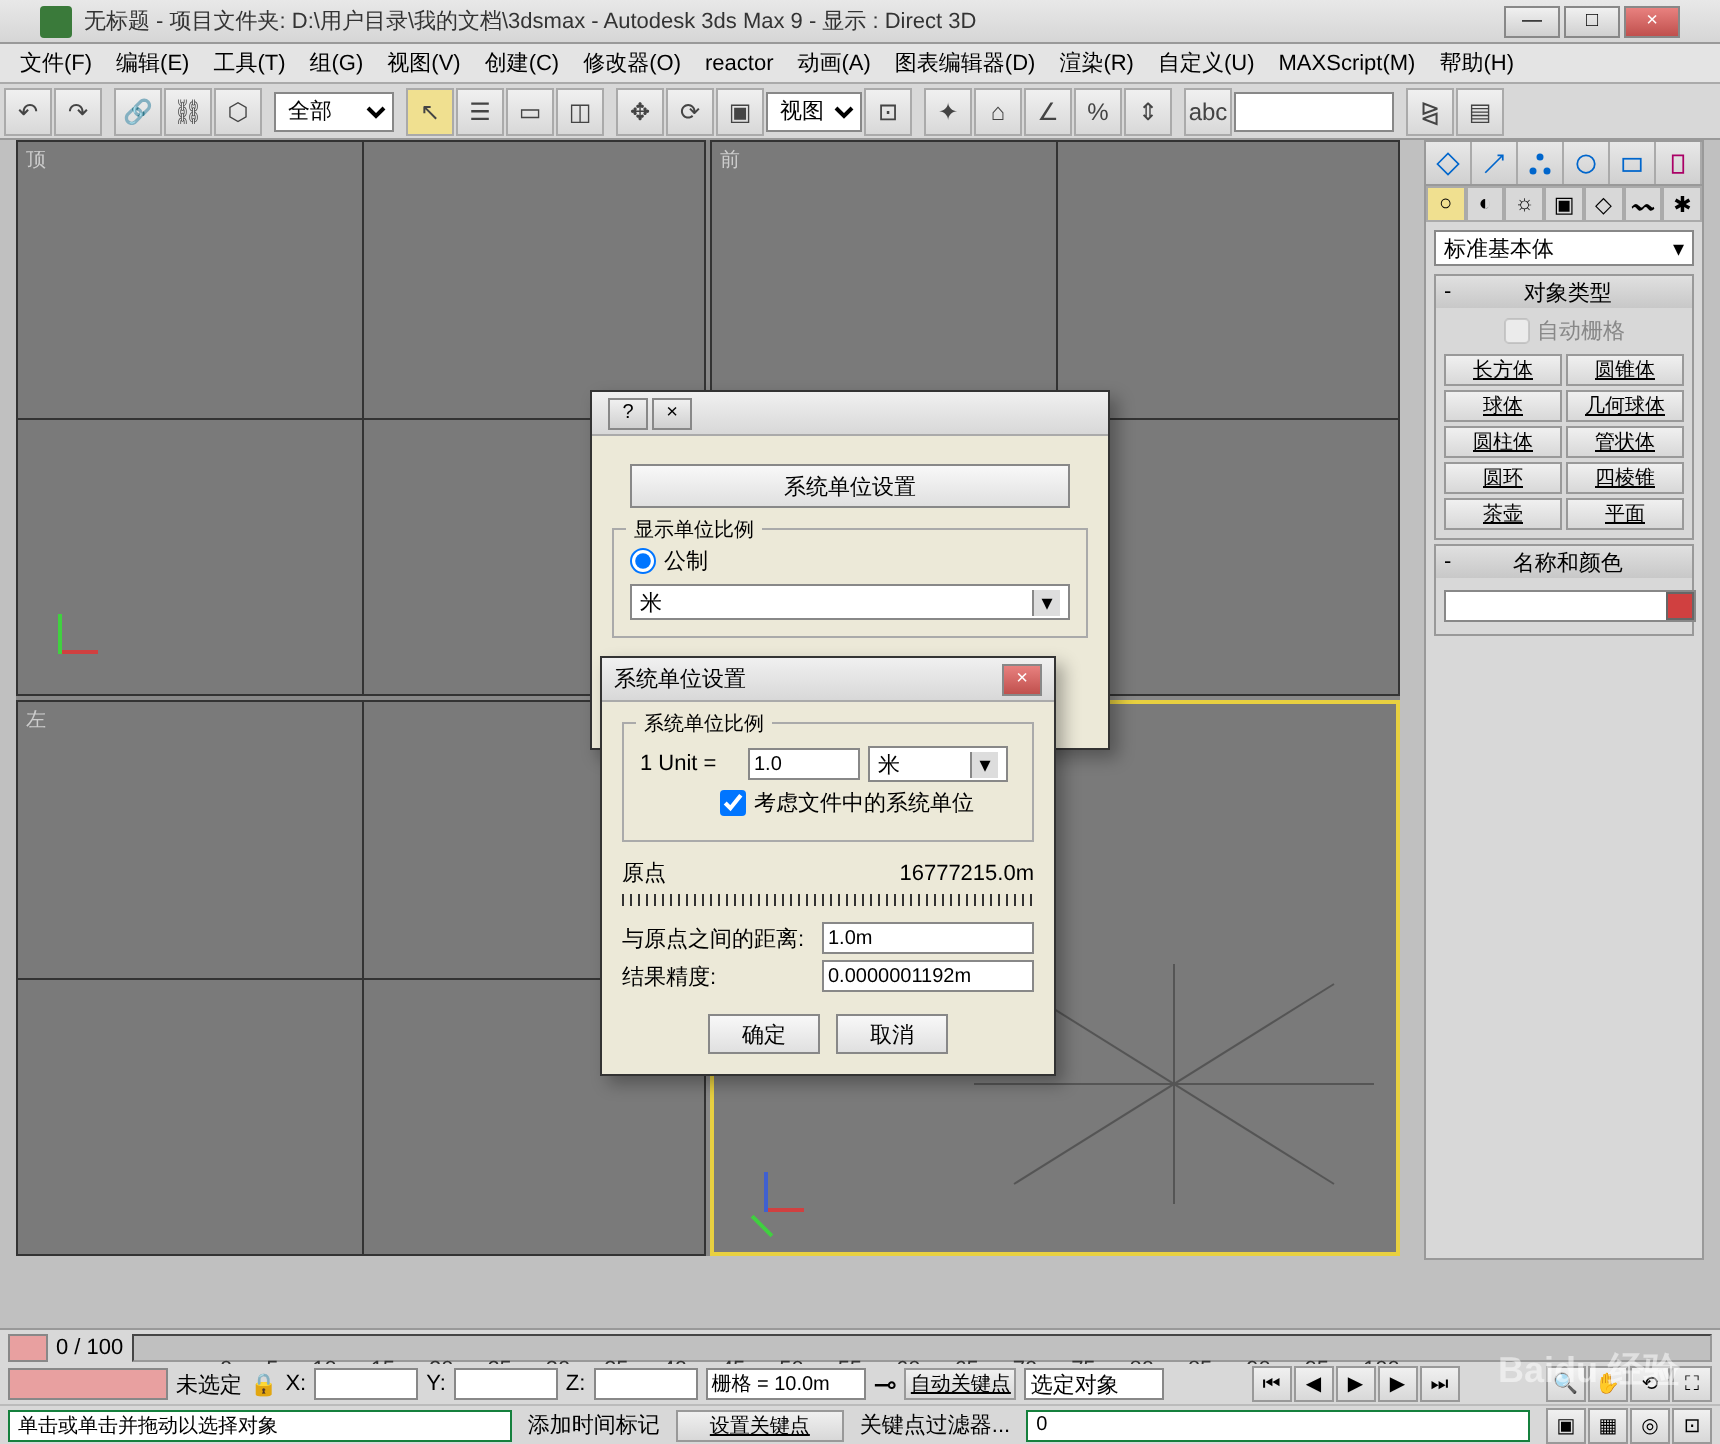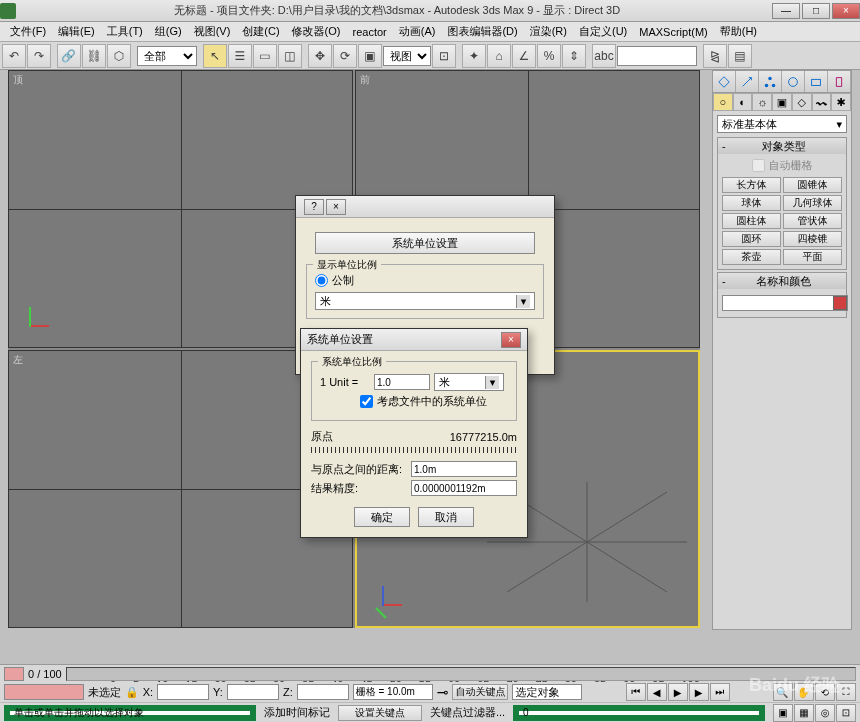--- a/index.html
+++ b/index.html
@@ -1,17 +1,17 @@
 <!DOCTYPE html>
 <html><head>
 <meta charset="utf-8">
 <style>
 * { box-sizing: border-box; margin: 0; padding: 0; font-family: "Microsoft YaHei", SimSun, sans-serif; font-size: 11px; }
 body { background: #c0c0c0; width: 860px; height: 722px; overflow: hidden; position: relative; }
-.titlebar { height: 22px; background: linear-gradient(#e8e8e8,#d6d6d6); display: flex; align-items: center; padding: 0 0; border-bottom: 1px solid #999; text-align: center; }
+.titlebar { height: 22px; background: linear-gradient(#e8e8e8,#d6d6d6); display: flex; align-items: center; padding: 0 20px; border-bottom: 1px solid #999; }
 .titlebar .icon { width: 16px; height: 16px; background: #3a7a3a; border-radius: 2px; margin-right: 6px; }
 .titlebar .title { flex: 1; color: #333; }
 .win-btns { display: flex; gap: 2px; }
 .win-btn { width: 28px; height: 16px; background: linear-gradient(#f0f0f0,#d0d0d0); border: 1px solid #888; display: flex; align-items: center; justify-content: center; font-size: 10px; }
 .win-btn.close { background: linear-gradient(#e8817f,#c0504d); color: #fff; }
 .menubar { height: 20px; background: #e4e4e4; display: flex; align-items: center; padding: 0 4px; border-bottom: 1px solid #aaa; }
 .menubar span { padding: 0 6px; cursor: default; }
 .toolbar { height: 28px; background: #d8d8d8; border-bottom: 1px solid #999; display: flex; align-items: center; padding: 0 2px; gap: 1px; }
 .tbtn { width: 24px; height: 24px; background: linear-gradient(#f0f0f0,#d8d8d8); border: 1px solid #aaa; display: flex; align-items: center; justify-content: center; font-size: 12px; color: #444; }
 .tsel { height: 20px; background: #fff; border: 1px solid #888; padding: 0 2px; }
@@ -29,21 +29,21 @@
 .cmdtab svg { width: 14px; height: 14px; }
 .subtabs { height: 18px; display: flex; }
 .subtab { flex: 1; background: #d8d8d8; border: 1px solid #aaa; display: flex; align-items: center; justify-content: center; }
 .subtab.active { background: #f0e090; }
 .cpdrop { width: 130px; margin: 4px auto; height: 18px; background: #fff; border: 1px solid #888; display: flex; align-items: center; padding: 0 4px; }
 .rollout { margin: 2px 4px; border: 1px solid #999; background: #d8d8d8; }
 .rollhdr { height: 16px; background: linear-gradient(#e0e0e0,#c8c8c8); display: flex; align-items: center; padding: 0 4px; font-size: 10px; }
 .rollbody { padding: 4px; }
 .chk { display: flex; align-items: center; gap: 4px; justify-content: center; color: #888; font-size: 10px; }
 .btngrid { display: grid; grid-template-columns: 1fr 1fr; gap: 2px; margin-top: 4px; }
-.pbtn { height: 16px; background: linear-gradient(#f0f0f0,#d8d8d8); border: 1px solid #999; font-size: 10px; display: flex; align-items: center; justify-content: center; }
+.pbtn { height: 16px; background: linear-gradient(#f0f0f0,#d8d8d8); border: 1px solid #999; font-size: 10px; display: flex; align-items: center; justify-content: center; text-decoration: underline; }
 .colorsw { width: 126px; height: 16px; background: #fff; border: 1px solid #888; margin: 2px auto; display: flex; }
 .colorsw .sw { width: 14px; height: 14px; background: #d04040; margin-left: auto; border: 1px solid #666; }
 .dialog { position: absolute; background: #ece9d8; border: 1px solid #333; box-shadow: 4px 4px 8px rgba(0,0,0,0.3); }
 .dlgtitle { height: 22px; background: linear-gradient(#f0f0f0,#d8d8d8); display: flex; align-items: center; padding: 0 6px; border-bottom: 1px solid #aaa; }
 .dlgtitle .t { flex: 1; }
 .dlgtitle .dbtn { width: 20px; height: 16px; background: linear-gradient(#f0f0f0,#d0d0d0); border: 1px solid #888; margin-left: 2px; display: flex; align-items: center; justify-content: center; font-size: 10px; }
 .dlgtitle .dbtn.close { background: linear-gradient(#e8817f,#c0504d); color: #fff; }
 .dlgbody { padding: 10px; }
 .bigbtn { width: 220px; height: 22px; margin: 4px auto 10px; display: block; background: linear-gradient(#f8f8f8,#e0e0e0); border: 1px solid #888; }
 .grp { border: 1px solid #aaa; padding: 8px; margin-bottom: 8px; position: relative; }
@@ -57,21 +57,21 @@
 .inp { height: 16px; background: #fff; border: 1px solid #888; padding: 0 2px; font-size: 10px; display: flex; align-items: center; }
 .dlgbtns { display: flex; gap: 8px; justify-content: center; margin-top: 11px; }
 .dbtn2 { width: 56px; height: 20px; background: linear-gradient(#f8f8f8,#e0e0e0); border: 1px solid #888; }
 .statusbar { position: absolute; bottom: 0; left: 0; right: 0; height: 58px; background: #d8d8d8; border-top: 1px solid #999; }
 .timebar { height: 18px; display: flex; align-items: center; padding: 0 4px; gap: 4px; }
 .slider { flex: 1; height: 14px; background: #c0c0c0; border: 1px inset #999; position: relative; }
 .ticks { position: absolute; top: 14px; left: 110px; right: 160px; display: flex; justify-content: space-between; font-size: 9px; color: #333; }
 .coordbar { position: absolute; bottom: 20px; left: 0; right: 0; height: 20px; display: flex; align-items: center; padding: 0 4px; gap: 4px; background: #d8d8d8; }
 .coordbar .fld { height: 16px; background: #fff; border: 1px solid #888; padding: 0 2px; font-size: 10px; display: flex; align-items: center; }
 .promptbar { position: absolute; bottom: 0; left: 0; right: 0; height: 20px; display: flex; align-items: center; padding: 0 4px; gap: 8px; background: #d8d8d8; border-top: 1px solid #bbb; }
-.promptbar .fld { height: 16px; background: #fff; border: 6px solid #15803d; padding: 0 4px; font-size: 10px; flex: 1; display: flex; align-items: center; max-width: 300px; }
+.promptbar .fld { height: 16px; background: #fff; border: 1px solid #15803d; padding: 0 4px; font-size: 10px; flex: 1; display: flex; align-items: center; max-width: 300px; }
 .playbtns { display: flex; gap: 1px; margin-left: auto; }
 .playbtns .pb { width: 20px; height: 18px; background: linear-gradient(#f0f0f0,#d8d8d8); border: 1px solid #999; display: flex; align-items: center; justify-content: center; font-size: 10px; }
 .watermark { position: absolute; right: 20px; bottom: 25px; color: rgba(255,255,255,0.5); font-size: 18px; font-weight: bold; pointer-events: none; }
 .ruler { position: absolute; height: 6px; background: repeating-linear-gradient(90deg,#333 0,#333 1px,transparent 1px,transparent 4px); }
 </style>
 </head>
 <body>
 
 <div class="titlebar">
   <div class="icon"></div>

